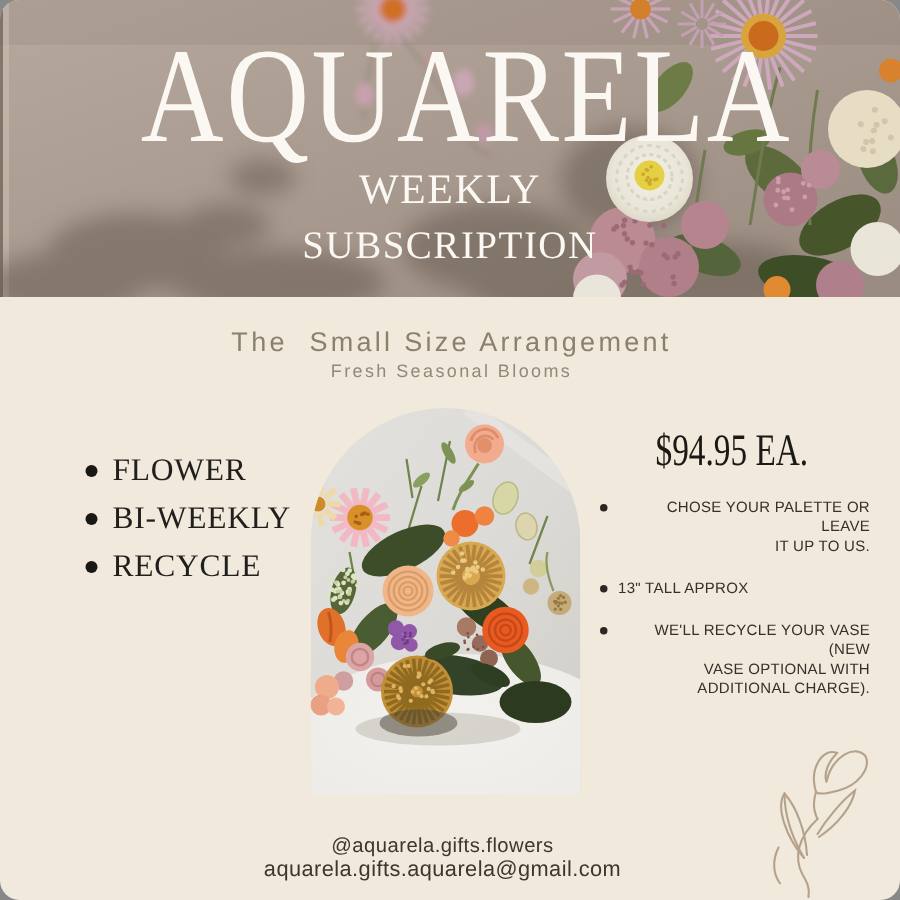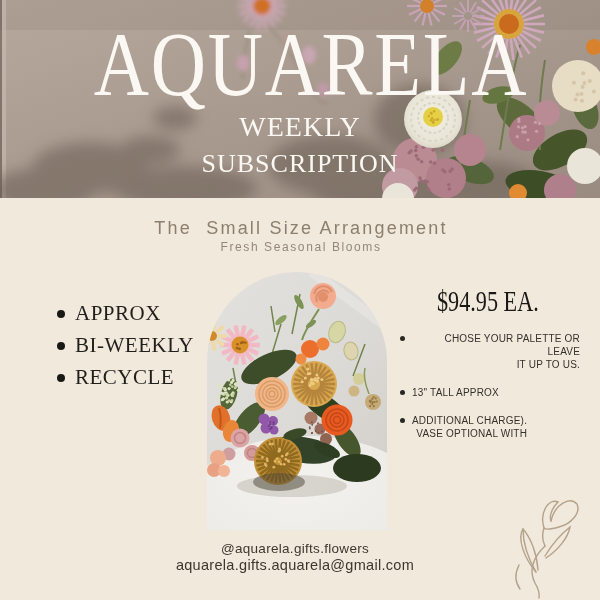--- a/index.html
+++ b/index.html
@@ -2,21 +2,21 @@
 <html style="--cream-bg: #f0e9dc; --wall-taupe: #a99a8f; --title-white: #fbf8f3; --heading-taupe: #8d7f6e; --text-dark: #211f1c; --detail-text: #35302a; --lineart-taupe: #b5a28b;"><head>
 <meta charset="utf-8">
 <style>
   :root{
     --cream-bg:#f0e9dc; --wall-taupe:#a99a8f; --title-white:#fbf8f3;
     --heading-taupe:#8d7f6e; --text-dark:#211f1c; --detail-text:#35302a;
     --lineart-taupe:#b5a28b;
   }
   *{margin:0;padding:0;box-sizing:border-box;}
   body{background:#888;font-family:"Liberation Sans",sans-serif;}
-  .poster{position:relative;width:600px;height:600px;margin:0 auto;background:var(--cream-bg);overflow:hidden;}
+  .poster{position:relative;width:600px;height:600px;margin:0 auto;background:var(--cream-bg);overflow:hidden;border-radius:13px;}
 
   
   .hero{position:absolute;left:0;top:0;width:600px;height:198px;overflow:hidden;}
   .hero svg{position:absolute;left:0;top:0;}
   .hero-title{position:absolute;left:311px;top:20px;transform:translateX(-50%) scaleX(.85);
     font-family:"Liberation Serif",serif;font-size:90px;line-height:1;letter-spacing:2px;
     color:var(--title-white);white-space:nowrap;font-weight:400;}
   .hero-sub1{position:absolute;left:300px;top:111px;transform:translateX(-50%);
     font-family:"Liberation Serif",serif;font-size:28px;line-height:1.15;letter-spacing:1px;
     color:var(--title-white);white-space:nowrap;}
@@ -44,21 +44,21 @@
   .offer{position:absolute;left:400px;top:284px;width:180px;}
   .price{font-family:"Liberation Serif",serif;font-size:30px;color:#1b1916;
     transform:scaleX(.74);transform-origin:37px 0;white-space:nowrap;padding-left:37px;}
   .details{list-style:none;margin-top:14px;}
   .details li{display:flex;margin-bottom:15px;}
   .details .dot{width:5px;height:5px;border-radius:50%;background:#2a2723;margin:4px 7px 0 0;flex:0 0 auto;}
   .details .txt{font-size:10px;line-height:13px;letter-spacing:.2px;color:var(--detail-text);font-weight:400;}
   .details .txt span{display:block;text-align:right;}
 
   
-  .contact{position:absolute;left:95px;top:541px;width:400px;text-align:center;color:#3d362c;}
+  .contact{position:absolute;left:95px;top:556px;width:400px;text-align:center;color:#3d362c;}
   .contact .handle{font-size:13.5px;letter-spacing:.3px;line-height:16px;}
   .contact .email{font-size:14.5px;letter-spacing:.3px;line-height:16px;}
 
   
   .lineart{position:absolute;left:492px;top:488px;}
 </style>
 </head>
 <body>
 
 <div class="poster">
@@ -310,21 +310,21 @@
     <div class="hero-sub1">WEEKLY</div>
     <div class="hero-sub2">SUBSCRIPTION</div>
   </header>
 
   <h2 class="intro-heading">The  Small Size Arrangement</h2>
   <div class="intro-sub">Fresh Seasonal Blooms</div>
 
   <ul class="freq">
     <li>
       <span class="dot"></span>
-      <span>APPROX</span>
+      <span>FLOWER</span>
     </li>
     <li>
       <span class="dot"></span>
       <span>BI-WEEKLY</span>
     </li>
     <li>
       <span class="dot"></span>
       <span>RECYCLE</span>
     </li>
   </ul>
@@ -670,22 +670,23 @@
       </li>
       <li>
         <span class="dot"></span>
         <div class="txt">
           <span>13" TALL APPROX</span>
         </div>
       </li>
       <li>
         <span class="dot"></span>
         <div class="txt">
+          <span>WE'LL RECYCLE YOUR VASE (NEW</span>
+          <span>VASE OPTIONAL WITH</span>
           <span>ADDITIONAL CHARGE).</span>
-          <span>VASE OPTIONAL WITH</span>
         </div>
       </li>
     </ul>
   </aside>
 
   <footer class="contact">
     <div class="handle">@aquarela.gifts.flowers</div>
     <div class="email">aquarela.gifts.aquarela@gmail.com</div>
   </footer>
 

